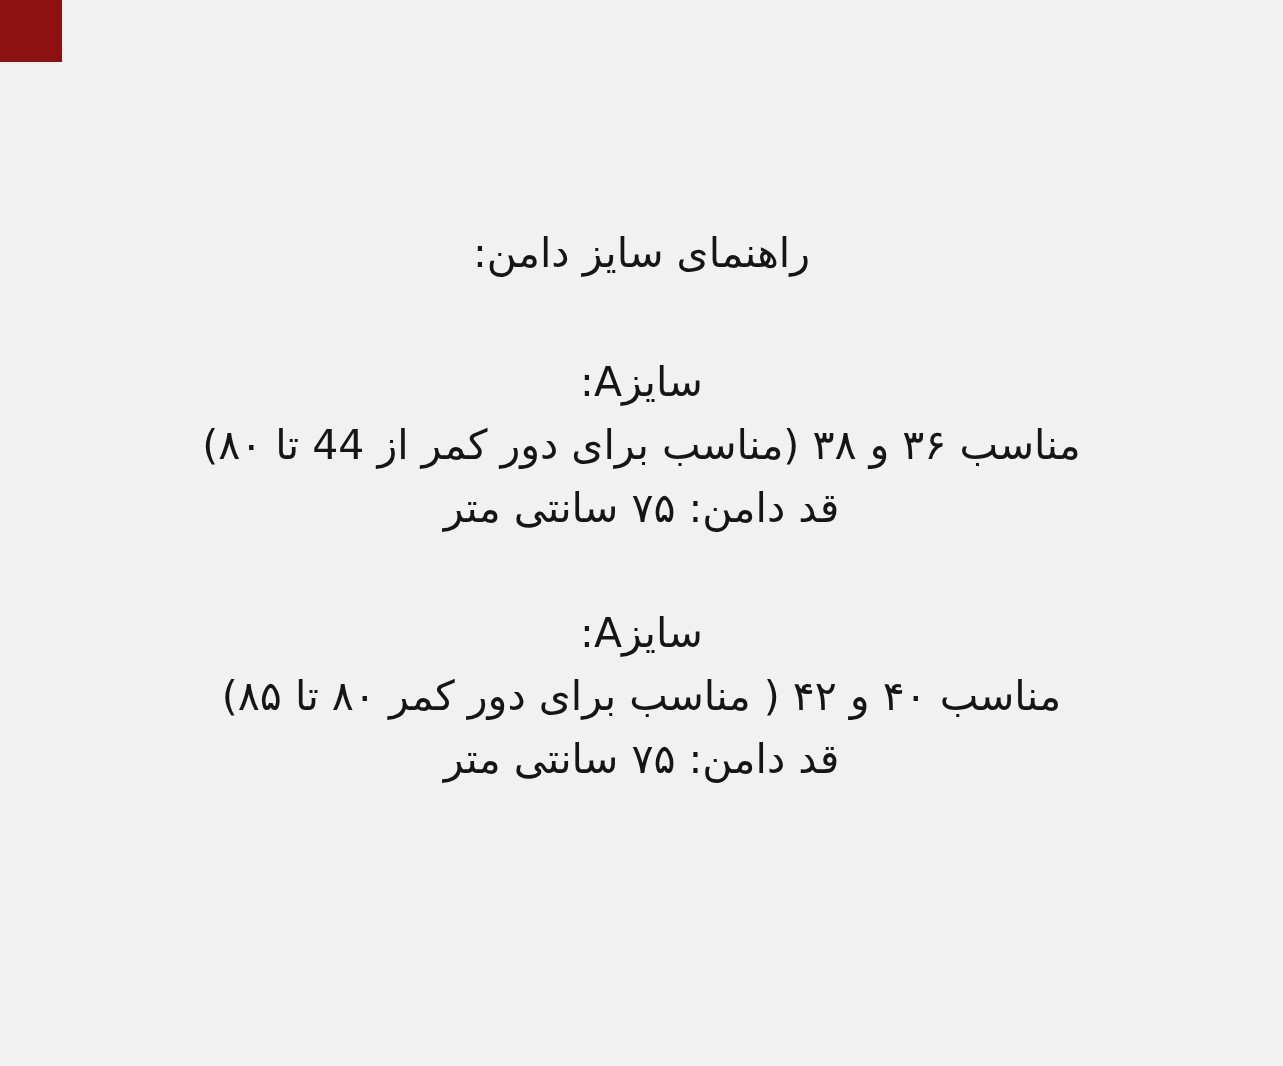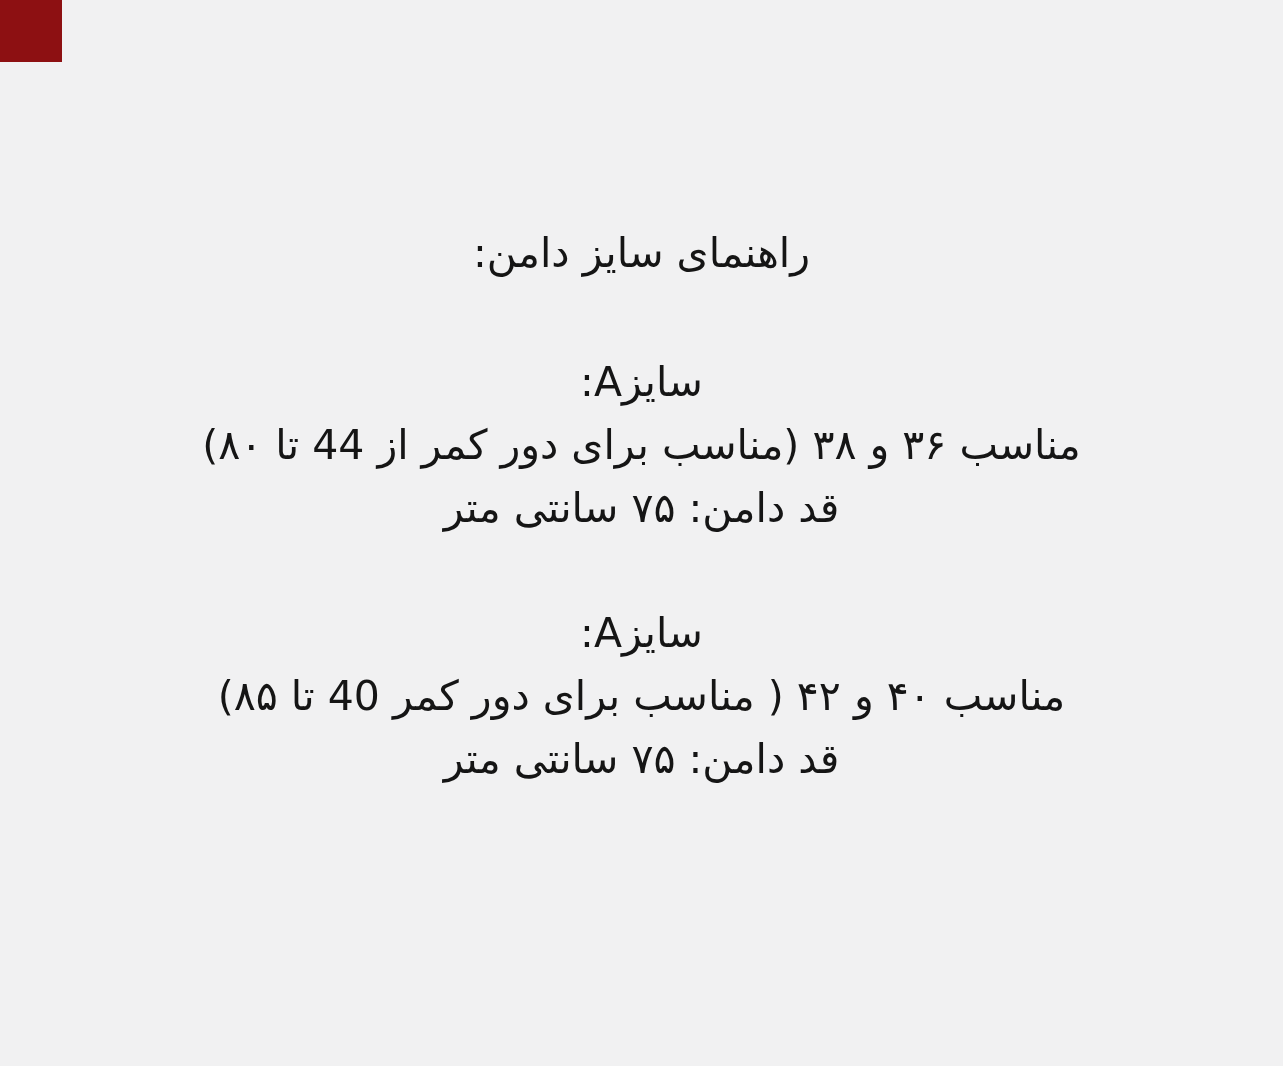--- a/index.html
+++ b/index.html
@@ -55,18 +55,18 @@
     <h1 class="title">راهنمای سایز دامن:</h1>
 
     <section class="size-section first">
       <h2 class="heading">سایزA:</h2>
       <p class="line">مناسب ۳۶ و ۳۸ (مناسب برای دور کمر از 44 تا ۸۰)</p>
       <p class="line">قد دامن: ۷۵ سانتی متر</p>
     </section>
 
     <section class="size-section second">
       <h2 class="heading">سایزA:</h2>
-      <p class="line">مناسب ۴۰ و ۴۲ ( مناسب برای دور کمر 40 تا ۸۵)</p>
+      <p class="line">مناسب ۴۰ و ۴۲ ( مناسب برای دور کمر ۸۰ تا ۸۵)</p>
       <p class="line">قد دامن: ۷۵ سانتی متر</p>
     </section>
 
   </main>
 </div>
 
 </body></html>

